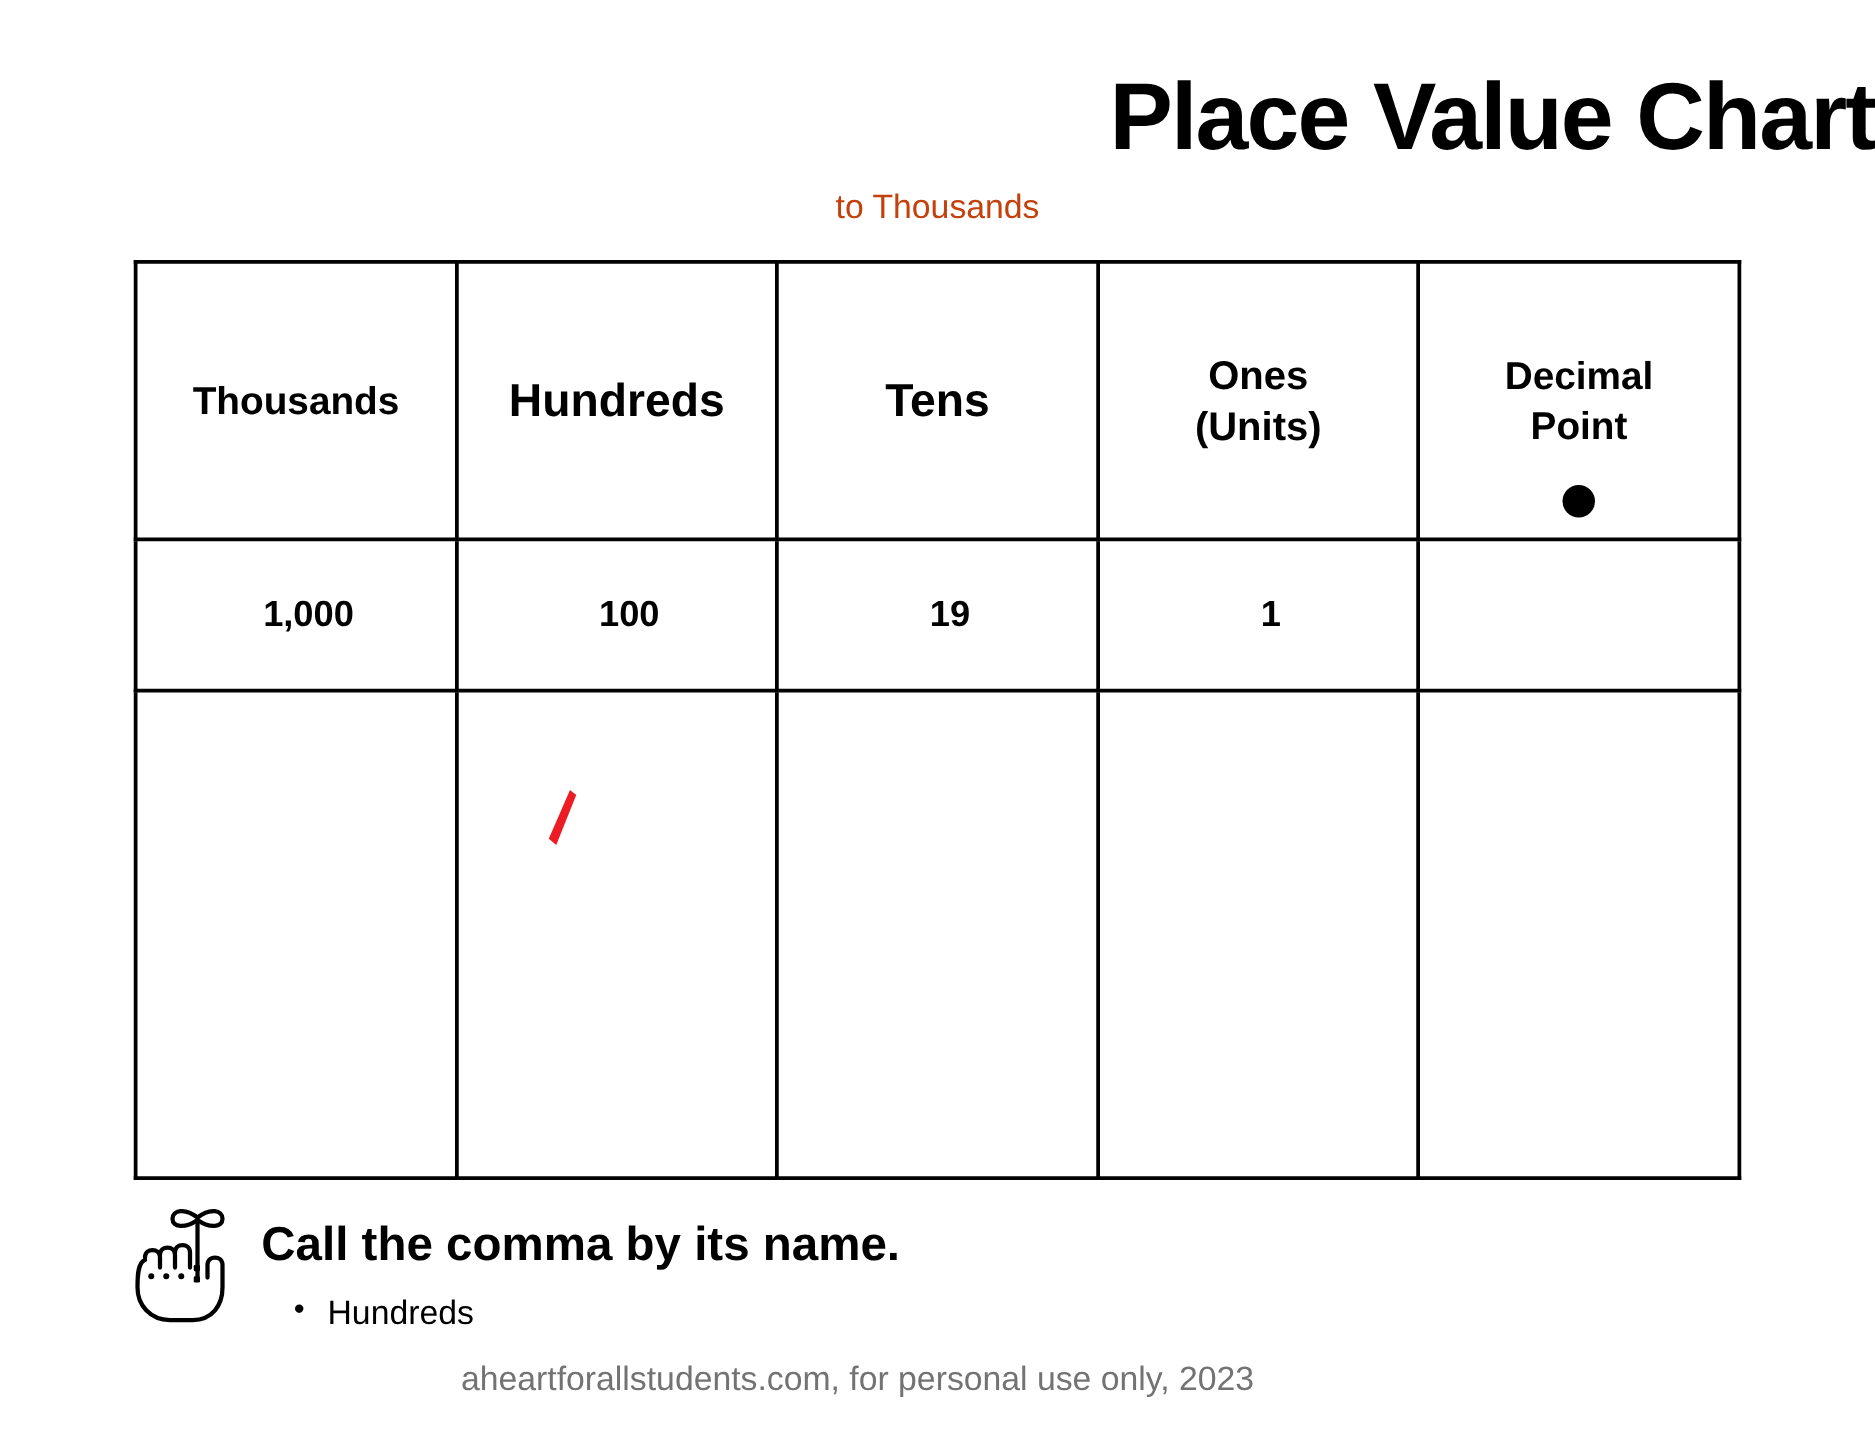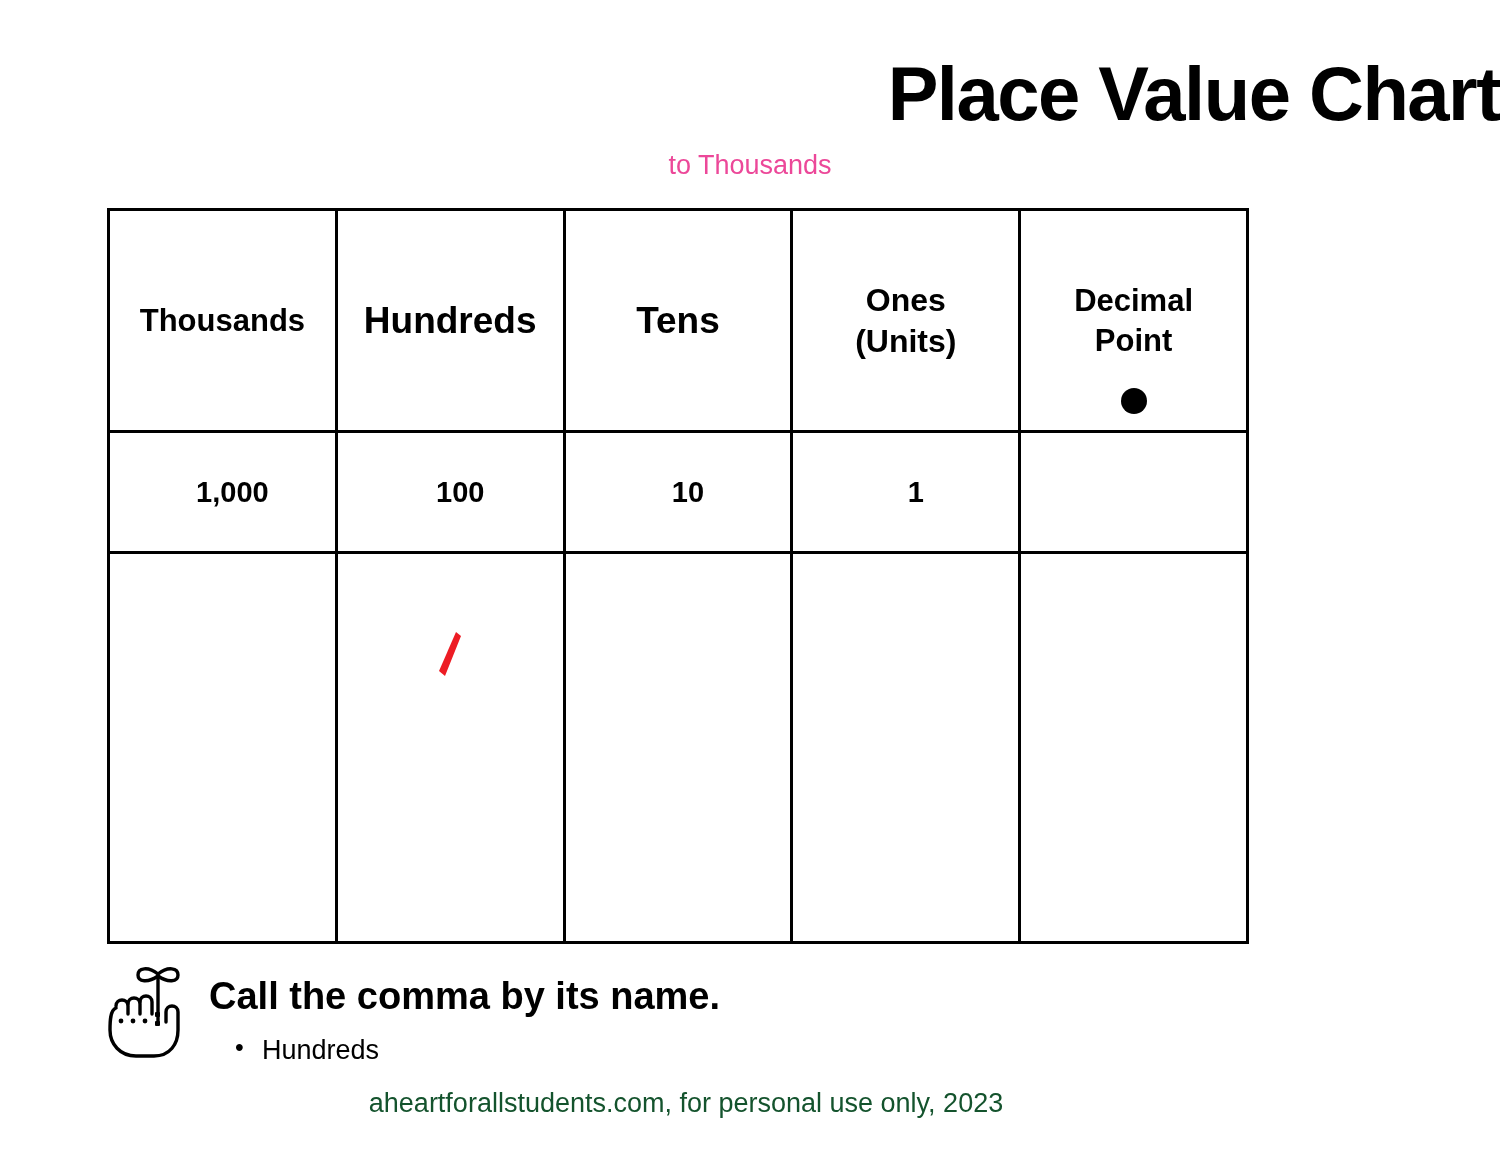--- a/index.html
+++ b/index.html
@@ -26,29 +26,29 @@
     line-height: 1.0;
     margin-top: 56px;
     color: #000;
   }
 
   .page-subtitle {
     text-align: center;
     font-size: 27px;
     font-weight: 400;
     margin-top: 18px;
-    color: #ec4899;
+    color: #c2410c;
   }
 
   
   .chart-wrap {
     position: absolute;
     left: 107px;
     top: 208px;
-    width: 1142px;
+    width: 1286px;
     height: 733px;
   }
 
   .pv-table {
     width: 100%;
     height: 100%;
     border-collapse: collapse;
     table-layout: fixed;
   }
 
@@ -160,21 +160,21 @@
 
   
   .copyright {
     position: absolute;
     left: 0;
     top: 1088px;
     width: 1372px;
     text-align: center;
     font-size: 27px;
     font-weight: 400;
-    color: #14532d;
+    color: #737373;
   }
 </style>
 </head>
 <body>
 
 <h1 class="page-title">Place Value Chart</h1>
 
 <div class="page-subtitle">to Thousands</div>
 
 <div class="chart-wrap">
@@ -213,21 +213,21 @@
       </tr>
 
       <tr class="row-values">
         <td>
           <span class="val-label">1,000</span>
         </td>
         <td>
           <span class="val-label">100</span>
         </td>
         <td>
-          <span class="val-label">10</span>
+          <span class="val-label">19</span>
         </td>
         <td>
           <span class="val-label">1</span>
         </td>
         <td>
           <span class="val-label"></span>
         </td>
       </tr>
 
       <tr class="row-blank">

